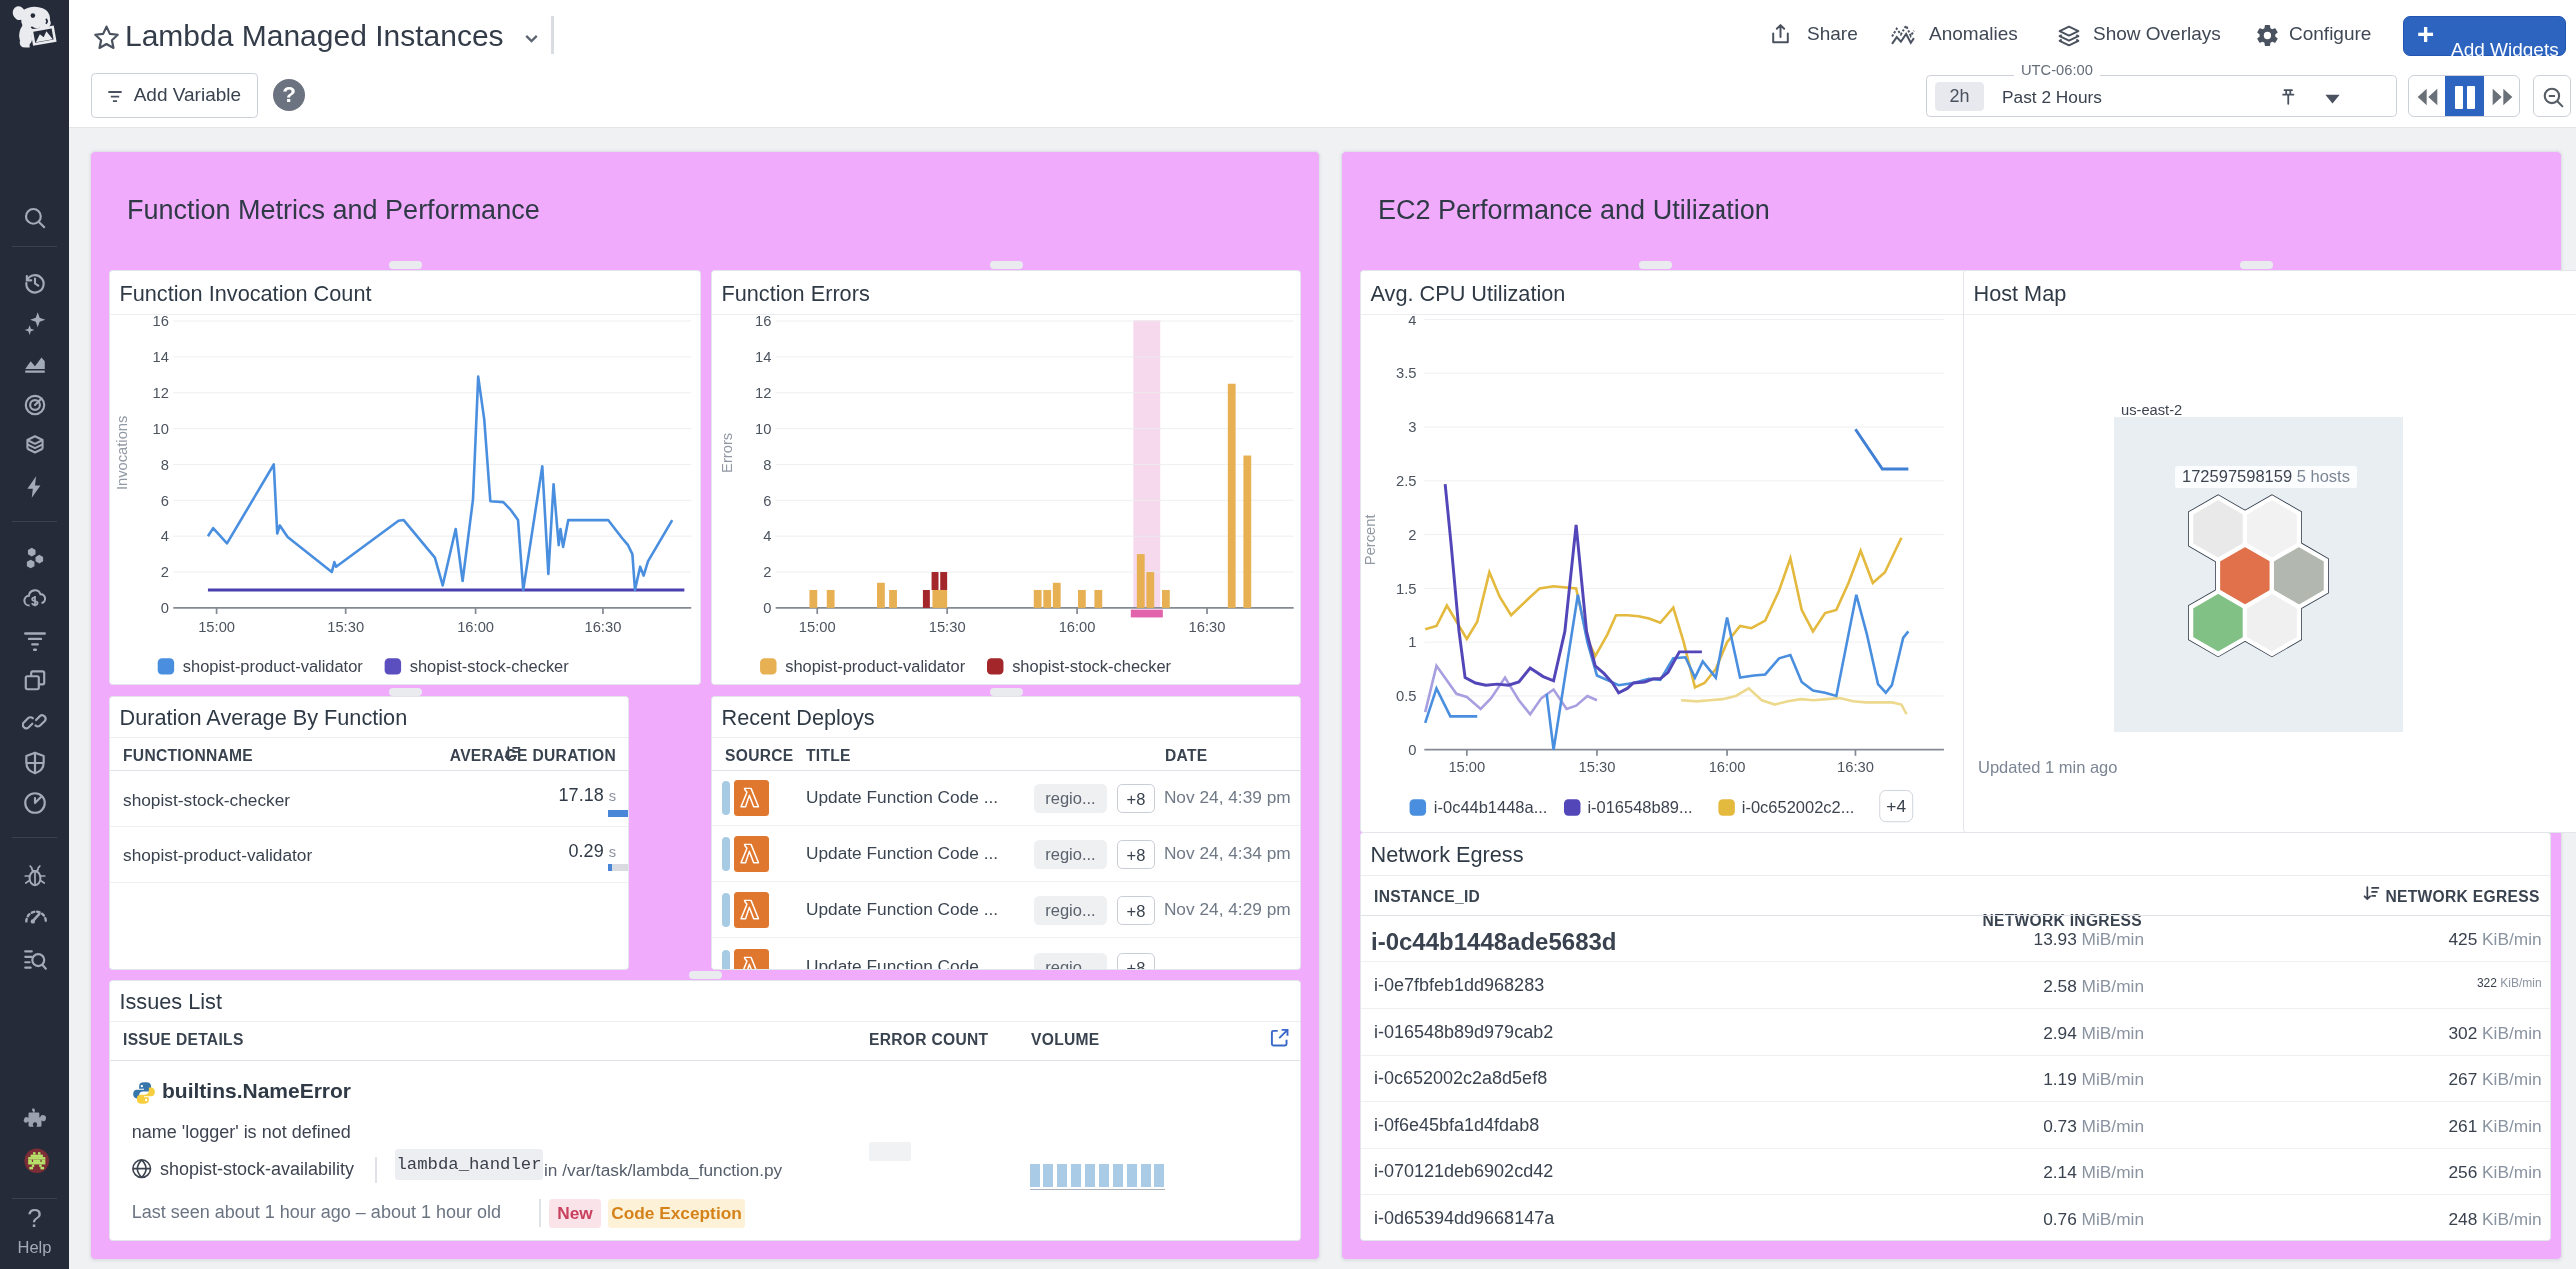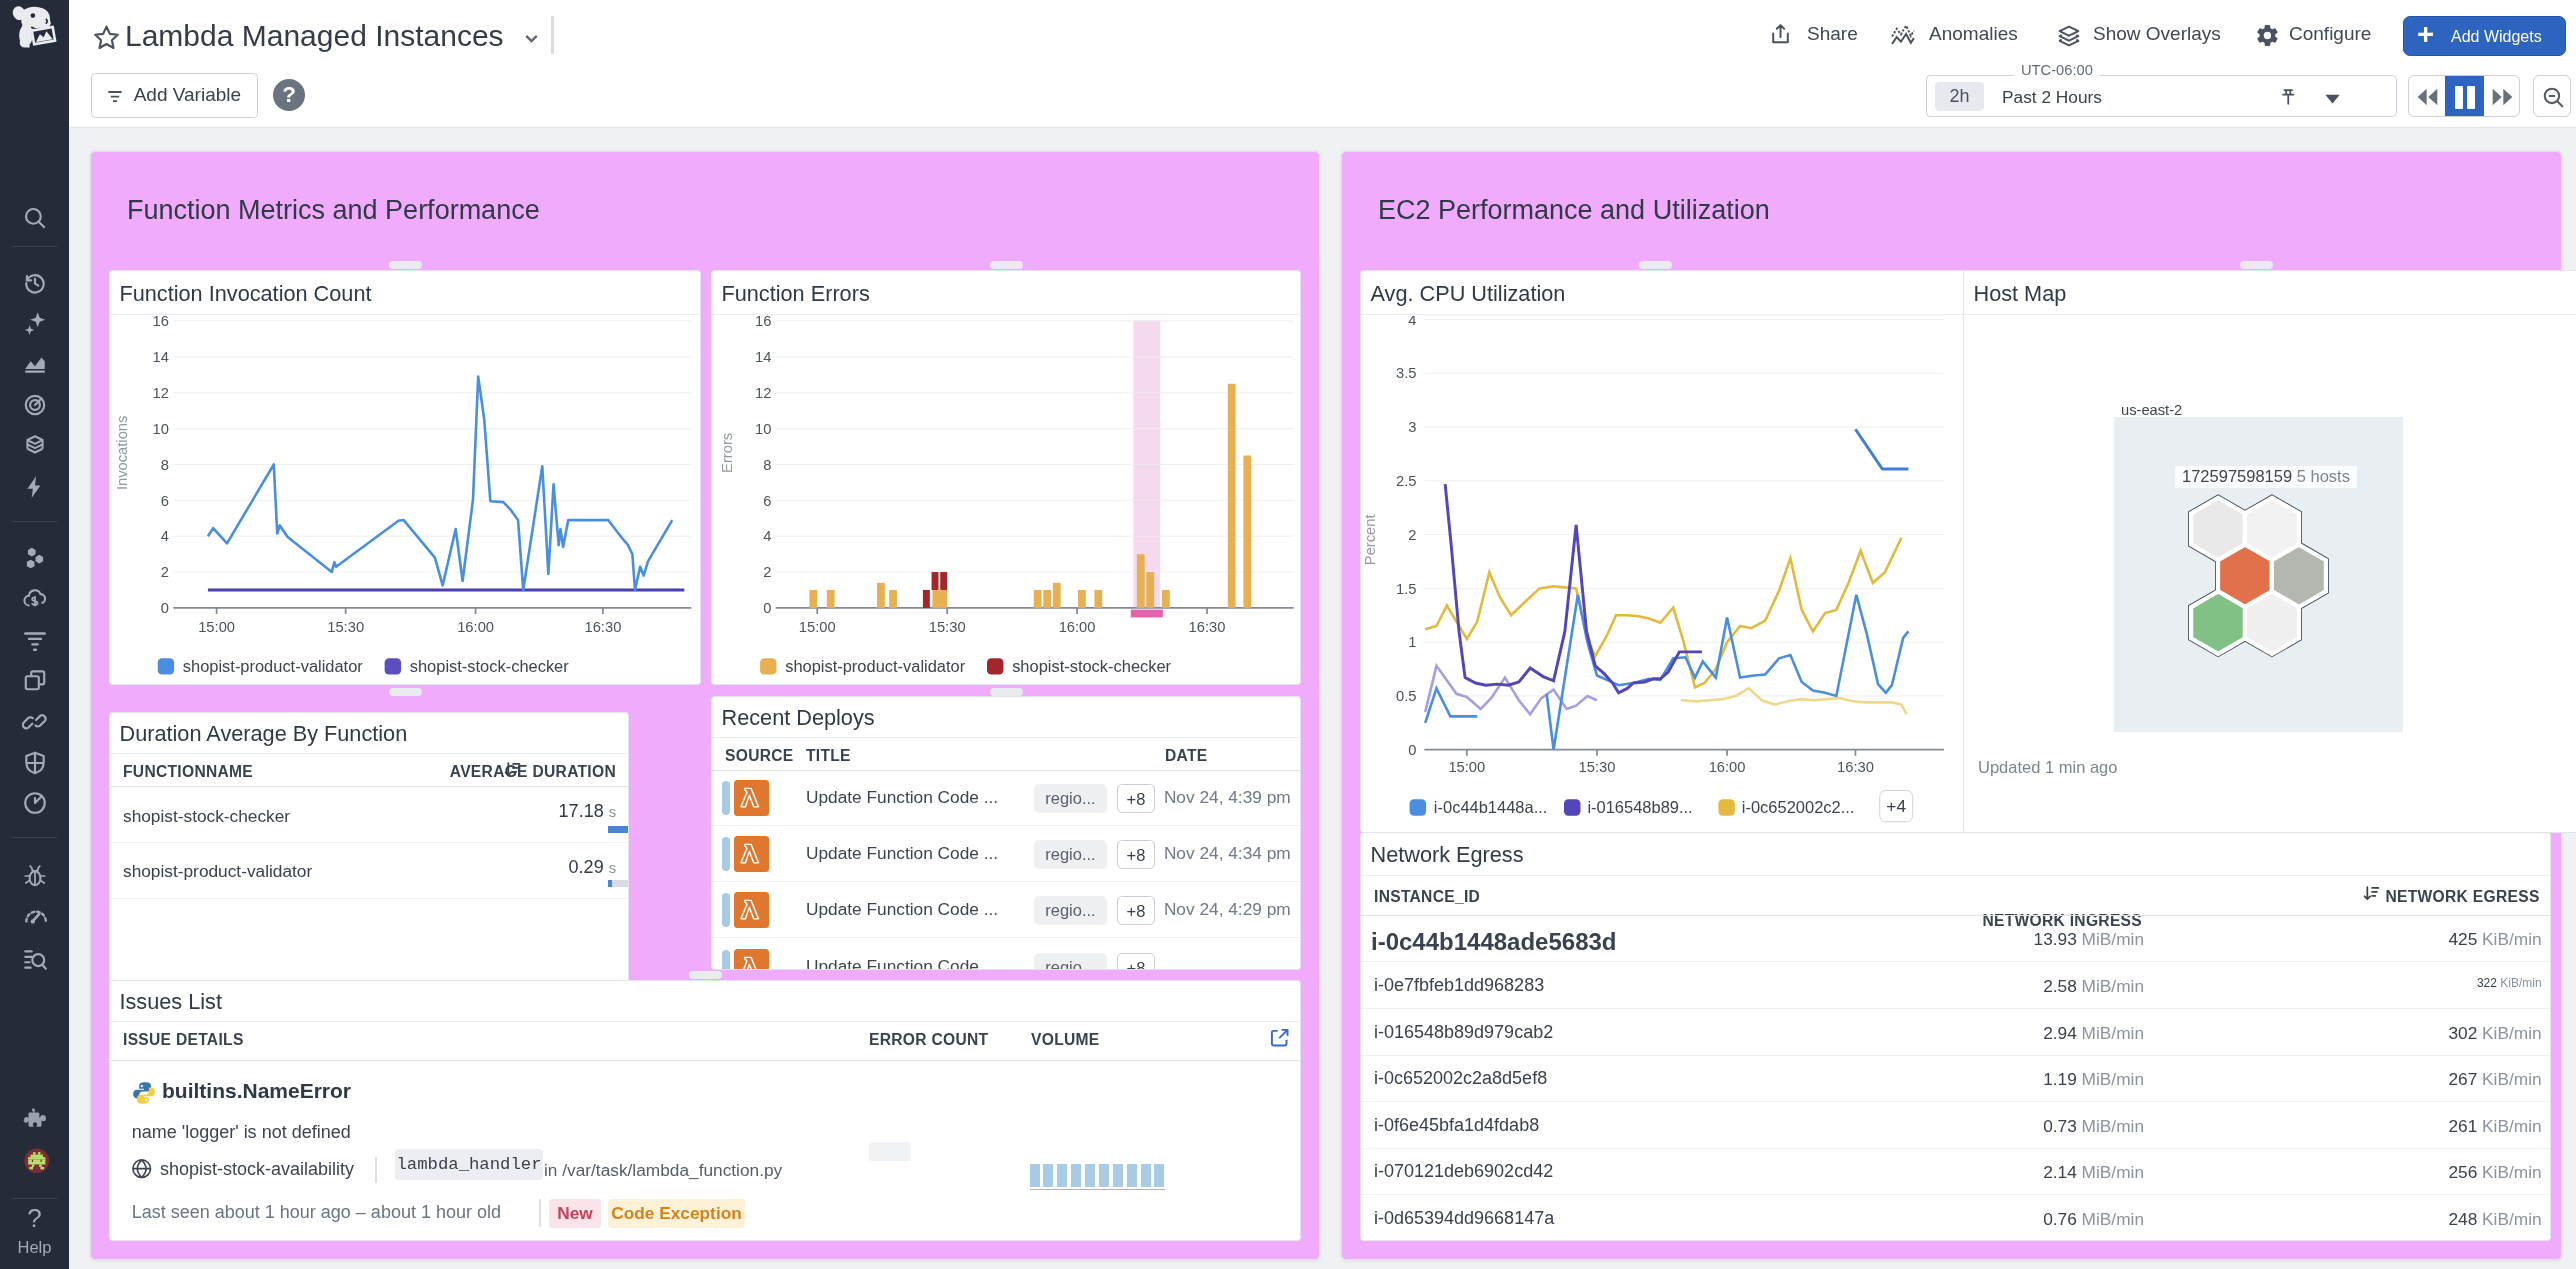--- a/index.html
+++ b/index.html
@@ -116,21 +116,21 @@
             <rect x="243" y="316.3" width="8" height="20.7" fill="#a2262a"></rect>
             <rect x="253" y="295.6" width="8" height="20.7" fill="#a2262a"></rect>
             <rect x="263" y="295.6" width="8" height="20.7" fill="#a2262a"></rect>
 <rect x="483" y="339" width="37" height="9" fill="#e263ab"></rect>
 <rect x="55" y="395" width="19" height="19" rx="5" fill="#e7b052"></rect>
 <text x="84" y="411" font-size="19" fill="#3d4450">shopist-product-validator</text>
 <rect x="317" y="395" width="19" height="19" rx="5" fill="#a2262a"></rect>
 <text x="346" y="411" font-size="19" fill="#3d4450">shopist-stock-checker</text>
 </svg>
       </div>
-      <div class="widget" style="left:18px;top:544px;width:520px;height:274px;overflow:hidden;margin-top:16px;">
+      <div class="widget" style="left:18px;top:544px;width:520px;height:274px;overflow:hidden;">
         <div class="wtitle wtitle2">Duration Average By Function</div>
         <div style="position:absolute;left:13px;top:50px;" class="hlabel">FUNCTIONNAME</div>
         <div style="position:absolute;left:392px;top:47px;"><svg width="19" height="19" viewBox="0 0 24 24" fill="none" stroke="#39424e" stroke-width="2.2" stroke-linecap="round">
               <path d="M8 4v15M4.5 15.5L8 19l3.5-3.5M14 5h8M14 10h6M14 15h4"></path>
             </svg></div>
         <div style="position:absolute;right:12px;top:50px;" class="hlabel">AVERAGE DURATION</div>
         <div style="position:absolute;left:0;top:73px;width:592px;border-top:0.9px solid #dfe2e7;"></div>
         <div style="position:absolute;left:13px;top:93px;font-size:17.3px;color:#39424e;">shopist-stock-checker</div>
         <div style="position:absolute;right:12px;top:88px;font-size:18px;color:#2f3a46;">17.18 <span style="font-size:14.7px;color:#8a93a0">s</span></div>
         <div style="position:absolute;left:498px;top:113px;width:84px;height:7.8px;background:#4a86d8;"></div>
@@ -379,21 +379,21 @@
         <path d="M5 11.6L3 12.7l9 4.3 9-4.3-2-1.1"></path>
         <path d="M5 16L3 17.1l9 4.3 9-4.3-2-1.1"></path>
       </svg>
     <div style="position:absolute;left:2024px;top:23.4px;font-size:19px;color:#3f4854;">Show Overlays</div>
     <svg style="position:absolute;left:2186px;top:22.5px" width="25" height="25" viewBox="0 0 24 24" fill="#4a525f">
         <path d="M19.4 13c.05-.33.07-.66.07-1s-.02-.67-.07-1l2.1-1.65a.5.5 0 00.12-.64l-2-3.46a.5.5 0 00-.61-.22l-2.49 1a7.3 7.3 0 00-1.73-1l-.37-2.65A.5.5 0 0013.93 2h-4a.5.5 0 00-.5.42L9.07 5.07a7.3 7.3 0 00-1.73 1l-2.49-1a.5.5 0 00-.61.22l-2 3.46a.5.5 0 00.12.64L4.47 11c-.05.33-.07.66-.07 1s.02.67.07 1l-2.11 1.65a.5.5 0 00-.12.64l2 3.46c.13.22.39.31.61.22l2.49-1c.53.41 1.11.75 1.73 1l.37 2.65c.04.24.25.42.5.42h4c.25 0 .46-.18.5-.42l.37-2.65a7.3 7.3 0 001.73-1l2.49 1c.22.09.48 0 .61-.22l2-3.46a.5.5 0 00-.12-.64zM11.93 15.5a3.5 3.5 0 110-7 3.5 3.5 0 010 7z"></path>
       </svg>
     <div style="position:absolute;left:2220px;top:23.4px;font-size:19px;color:#3f4854;">Configure</div>
     <div style="position:absolute;left:2334px;top:15.6px;width:163px;height:40px;background:#2c64bf;border:0.9px solid #2356b2;border-radius:7px;color:#fff;">
       <span style="position:absolute;left:13px;top:0.9px;font-size:29.5px;font-weight:bold;">+</span>
-      <span style="position:absolute;left:47px;top:11px;font-size:16px;white-space:nowrap;">Add Widgets</span>
+      <span style="position:absolute;left:47px;top:22px;font-size:19px;white-space:nowrap;">Add Widgets</span>
     </div>
     <div style="position:absolute;left:1857px;top:75px;width:471px;height:42px;border:0.9px solid #ccd1d9;border-radius:4.3px;background:#fff;"></div>
     <div style="position:absolute;left:1945px;top:62px;background:#fff;padding:0 7px;font-size:14.7px;color:#646d79;">UTC-06:00</div>
     <div style="position:absolute;left:1866px;top:82px;width:49px;height:29px;background:#e7e9ee;border-radius:4.3px;font-size:18px;color:#49525e;text-align:center;line-height:29px;">2h</div>
     <div style="position:absolute;left:1933px;top:87px;font-size:17.3px;color:#39424e;">Past 2 Hours</div>
     <svg style="position:absolute;left:2208px;top:86px" width="22.5" height="22.5" viewBox="0 0 24 24" fill="none" stroke="#4a525f" stroke-width="1.9" stroke-linecap="round">
         <path d="M8 4.5h8M9.8 4.5v4.7M14.2 4.5v4.7M6.5 9.2h11M12 9.2V19"></path>
       </svg>
     <svg style="position:absolute;left:2254px;top:93px" width="19" height="13" viewBox="0 0 24 16">
         <path d="M3 2l9 11L21 2z" fill="#4a525f"></path>

